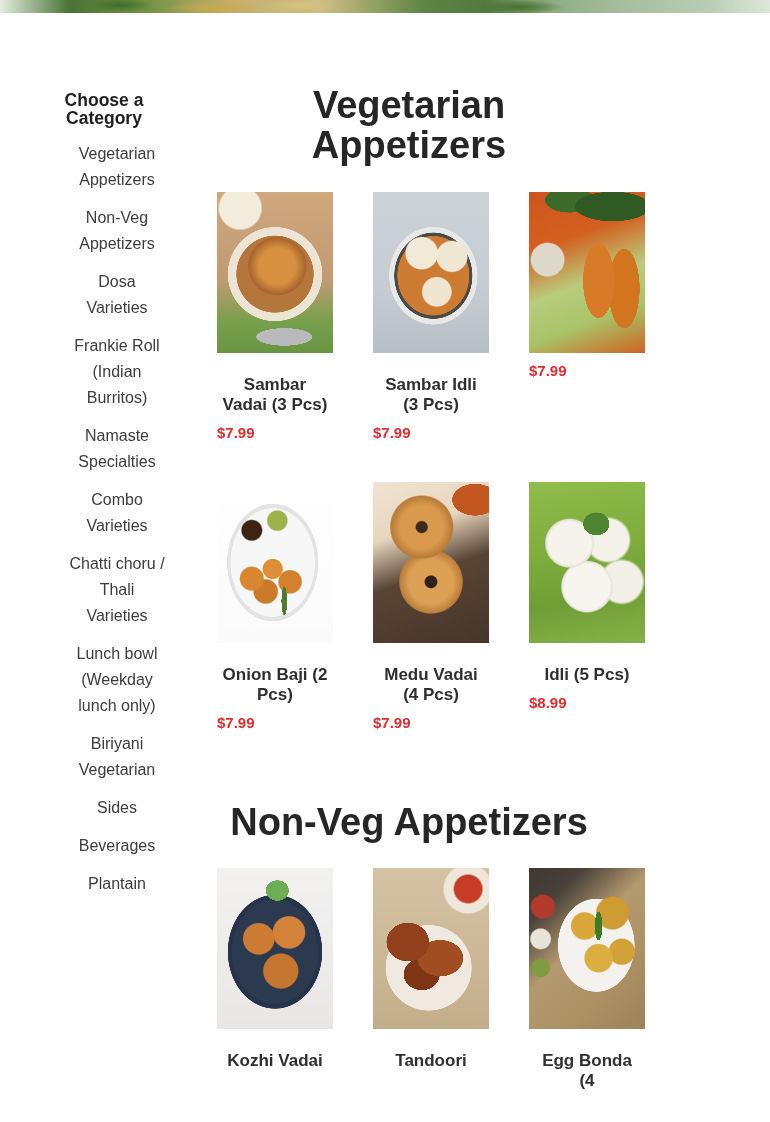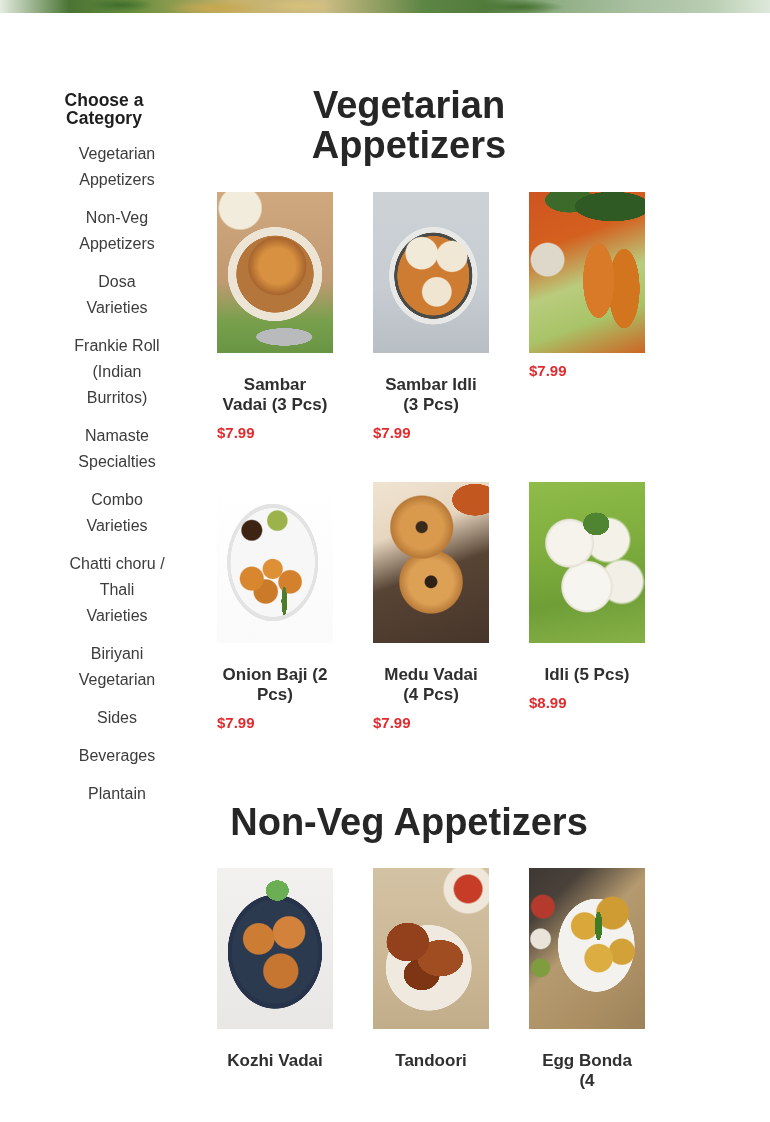--- a/index.html
+++ b/index.html
@@ -121,20 +121,21 @@
 <aside class="sidebar">
   <div class="sidebar-heading">Choose a Category</div>
   <nav class="cat-nav">
     <a class="cat-link">Vegetarian Appetizers</a>
     <a class="cat-link">Non-Veg Appetizers</a>
     <a class="cat-link">Dosa Varieties</a>
     <a class="cat-link">Frankie Roll (Indian Burritos)</a>
     <a class="cat-link">Namaste Specialties</a>
     <a class="cat-link">Combo Varieties</a>
     <a class="cat-link">Chatti choru / Thali Varieties</a>
+    <a class="cat-link">Lunch bowl (Weekday lunch only)</a>
     <a class="cat-link">Biriyani Vegetarian</a>
     <a class="cat-link">Sides</a>
     <a class="cat-link">Beverages</a>
     <a class="cat-link">Plantain</a>
   </nav>
 </aside>
 
 <main class="main">
 
   <section>

